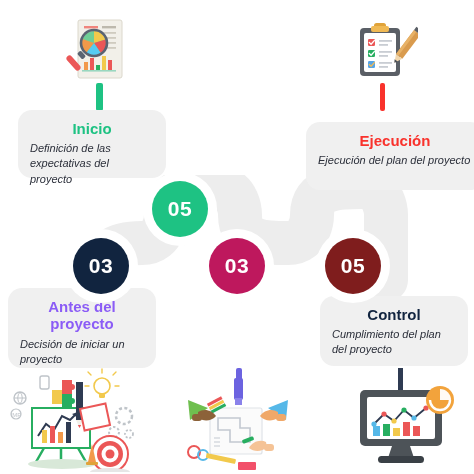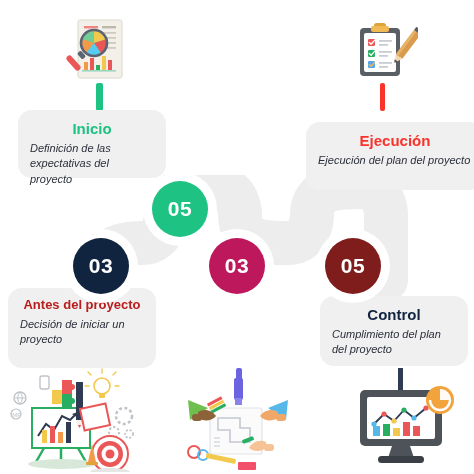--- a/index.html
+++ b/index.html
@@ -138,21 +138,21 @@
     <span>05</span>
   </div>
   <div class="node" style="left:209px;top:238px;background:#be185d;">
     <span>03</span>
   </div>
   <div class="node" style="left:325px;top:238px;background:#7f1d1d;">
     <span>05</span>
   </div>
 
   <div class="card" style="left:8px;top:288px;width:148px;height:80px;">
-    <div class="card-title t-center" style="color:#b91c1c;font-size:13px;">Antes del proyecto</div>
+    <div class="card-title t-center" style="color:#8b5cf6;font-size:15px;">Antes del proyecto</div>
     <div class="card-desc t-left">Decisión de iniciar un proyecto</div>
   </div>
 
 
   <div class="card" style="left:320px;top:296px;width:148px;height:70px;">
     <div class="card-title t-center" style="color:#11243f;font-size:15px;">Control</div>
     <div class="card-desc t-left">Cumplimiento del plan del proyecto</div>
   </div>
 
   <div class="connector" style="left:236px;top:368px;width:6px;height:22px;background:#6c63e0;"></div>

